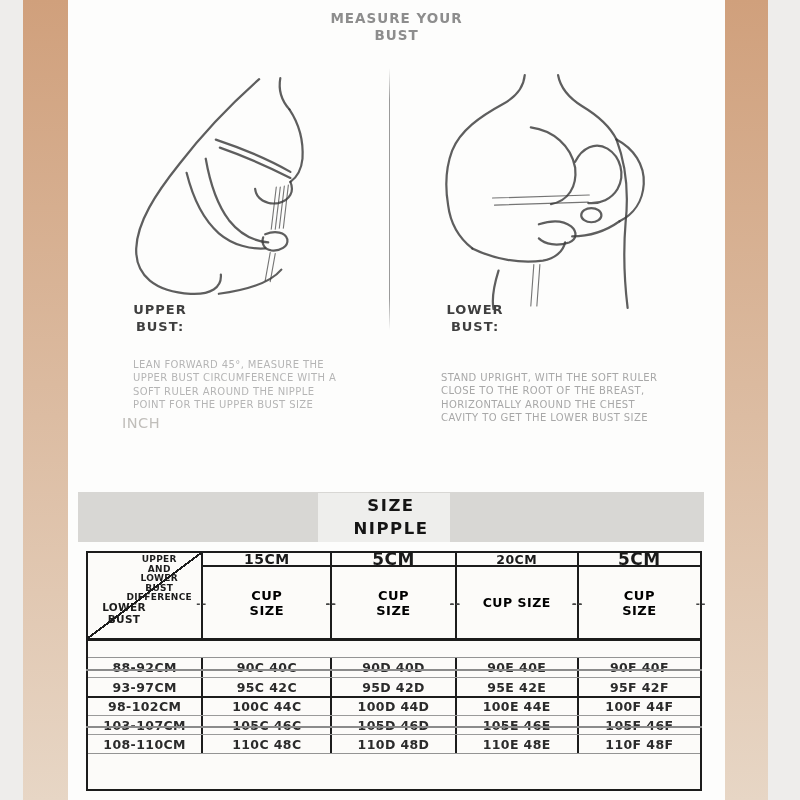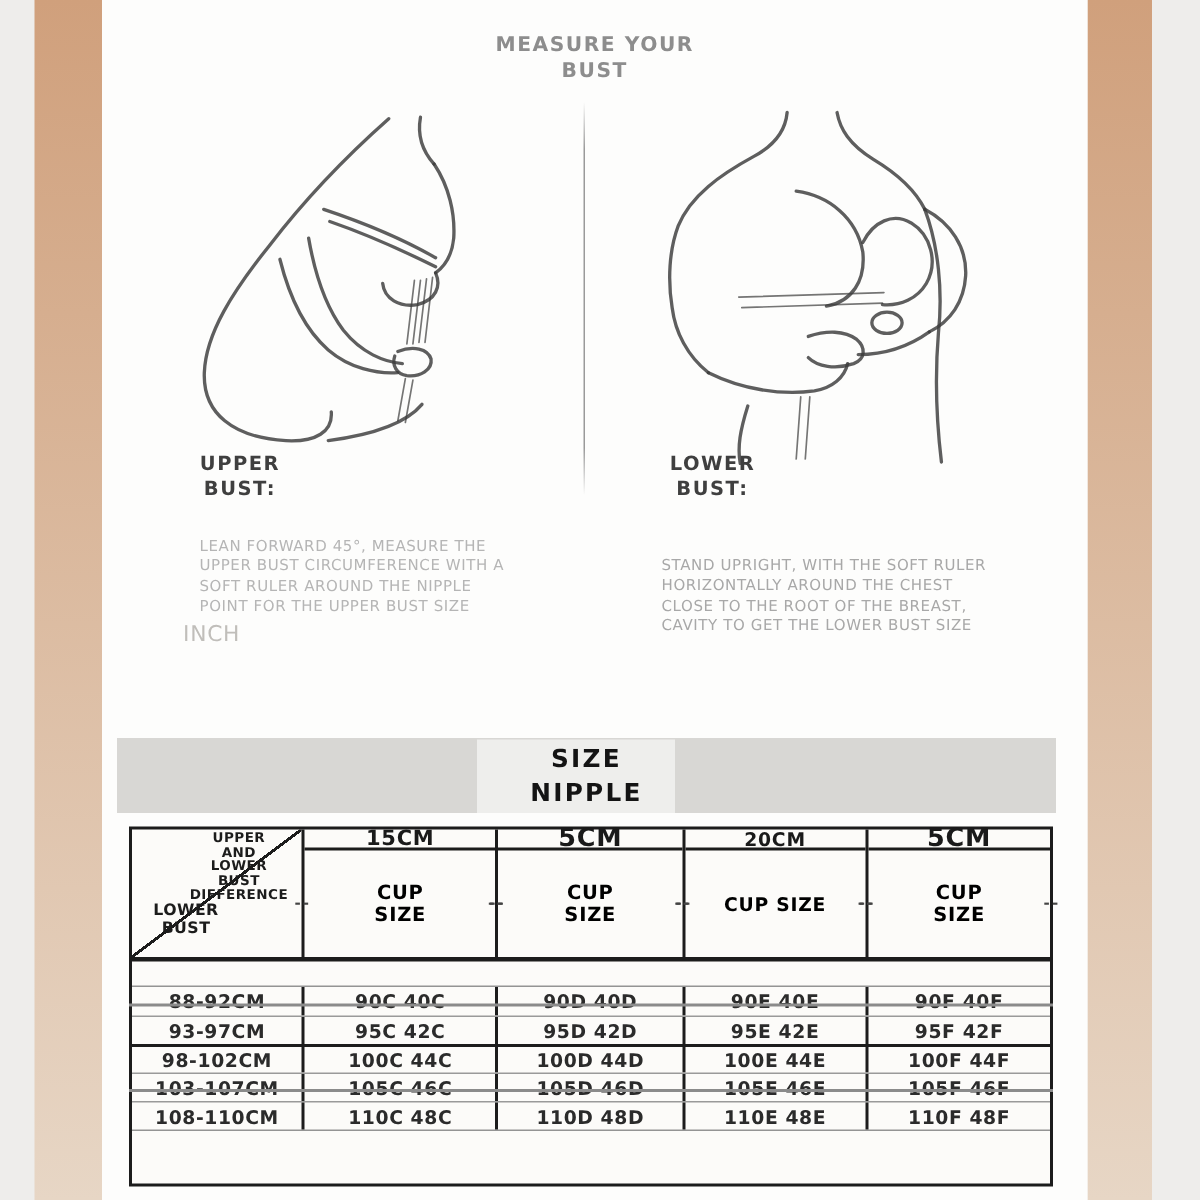--- a/index.html
+++ b/index.html
@@ -7,21 +7,21 @@
   body { font-family:"DejaVu Sans","Liberation Sans",sans-serif; background:#eeedeb; }
 
   .canvas { position:relative; width:800px; height:800px; background:var(--margin-bg,#eeedeb); }
 
   .tan-strip { position:absolute; top:0; height:800px; }
   .tan-strip.left  { left:23px; width:45px; background:linear-gradient(180deg,var(--tan-top,#d0a07c) 0%,var(--tan-bottom,#e7d6c5) 100%); }
   .tan-strip.right { left:725px; width:43px; background:linear-gradient(180deg,var(--tan-top,#d0a07c) 0%,var(--tan-bottom,#e7d6c5) 100%); }
 
   .content { position:absolute; left:68px; top:0; width:657px; height:800px; background:#fdfdfc; }
 
-  .page-title { position:absolute; left:0; top:22px; width:657px; text-align:center;
+  .page-title { position:absolute; left:0; top:10px; width:657px; text-align:center;
     font-size:13.5px; font-weight:bold; letter-spacing:1px; color:#8d8d8d; line-height:17px; }
 
   .figure-divider { position:absolute; left:321px; top:68px; width:1px; height:262px;
     background:linear-gradient(180deg,rgba(150,150,150,0),#9a9a9a 12%,#9a9a9a 88%,rgba(150,150,150,0)); }
 
   .fig { position:absolute; }
   .fig.upper { left:40px; top:76px; }
   .fig.lower { left:370px; top:73px; }
   .fig path, .fig ellipse { fill:none; stroke:#3a3a3a; stroke-width:2.2; stroke-linecap:round; stroke-linejoin:round; opacity:.82; }
   .fig .thin { stroke-width:1.1; opacity:.7; }
@@ -145,22 +145,22 @@
     </div>
 
     <div class="bust-desc upper">
       <div>LEAN FORWARD 45°, MEASURE THE</div>
       <div>UPPER BUST CIRCUMFERENCE WITH A</div>
       <div>SOFT RULER AROUND THE NIPPLE</div>
       <div>POINT FOR THE UPPER BUST SIZE</div>
     </div>
     <div class="bust-desc lower">
       <div>STAND UPRIGHT, WITH THE SOFT RULER</div>
+      <div>CLOSE TO THE ROOT OF THE BREAST,</div>
       <div>HORIZONTALLY AROUND THE CHEST</div>
-      <div>CLOSE TO THE ROOT OF THE BREAST,</div>
       <div>CAVITY TO GET THE LOWER BUST SIZE</div>
     </div>
 
     <div class="inch-label">INCH</div>
   </div>
 
   <div class="chart-heading-bar"></div>
   <div class="chart-heading-patch"></div>
   <div class="chart-heading-text">
     <div>SIZE</div>

